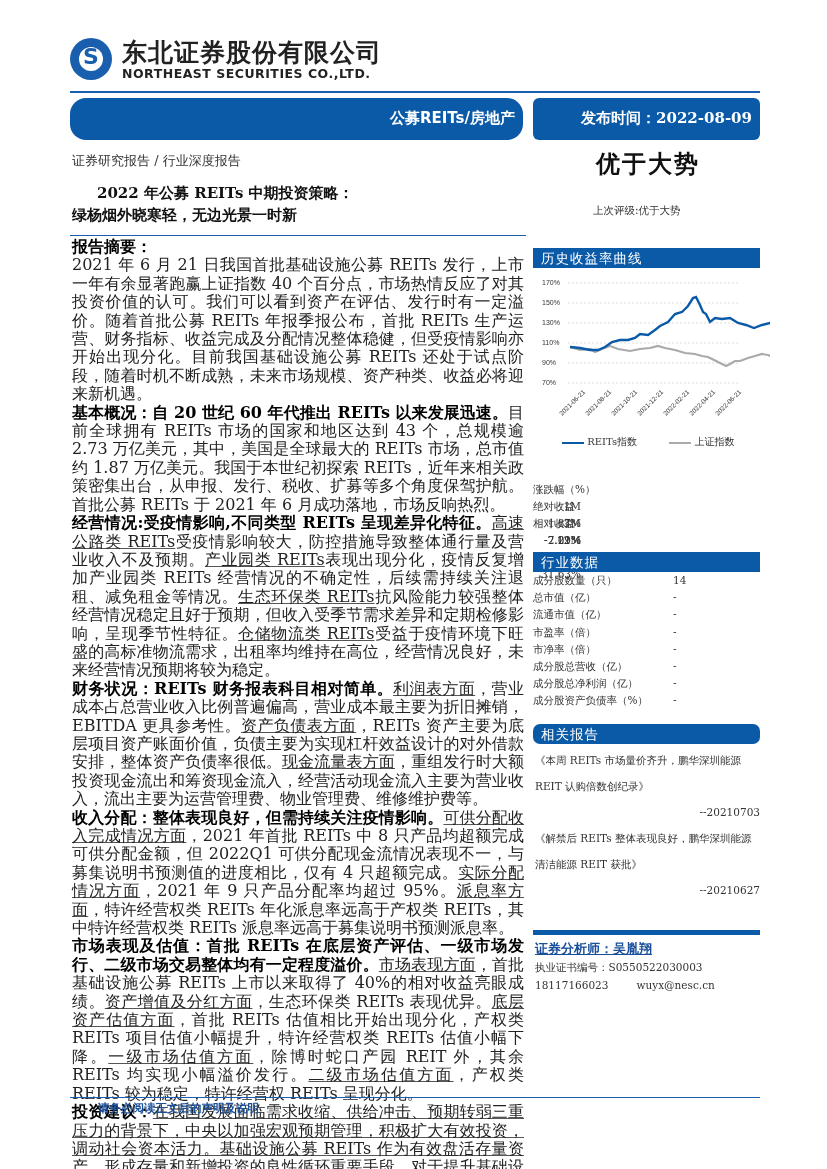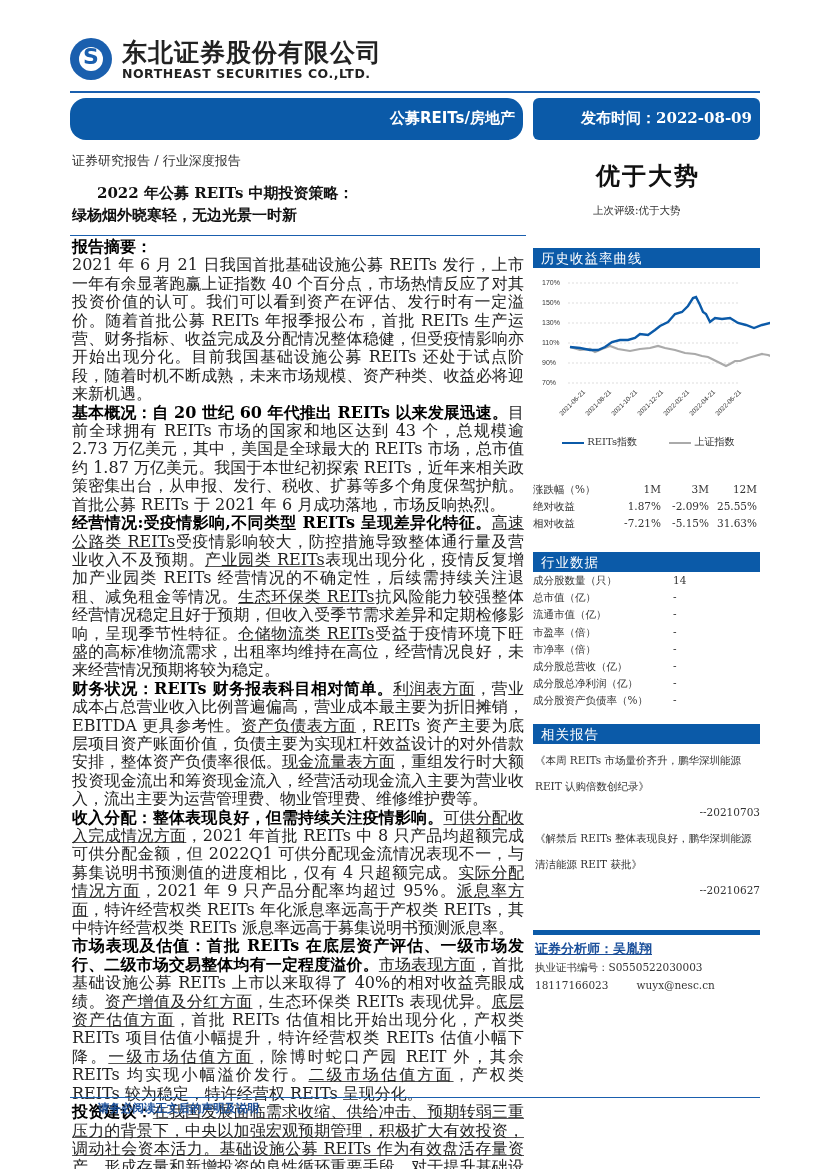--- a/index.html
+++ b/index.html
@@ -11,38 +11,38 @@
   .logo-circle::before{content:"";position:absolute;left:9px;top:9px;width:24px;height:24px;border-radius:50%;background:#fff;}
   .logo-s{position:absolute;left:12px;top:8px;width:18px;height:26px;font:bold 22px "DejaVu Sans",sans-serif;color:#1a5fae;line-height:26px;text-align:center;}
   .logo-cn{position:absolute;left:52px;top:0;font:bold 25px "DejaVu Sans",sans-serif;color:#222;letter-spacing:1px;white-space:nowrap;}
   .logo-en{position:absolute;left:52px;top:30px;font:bold 12.5px "DejaVu Sans",sans-serif;color:#222;letter-spacing:0.5px;white-space:nowrap;}
   .hr-top{left:70px;top:91px;width:690px;height:2px;background:#1a5fae;}
   .bar1{left:70px;top:98px;width:453px;height:42px;background:#0b5aa8;border-radius:16px;}
   .bar1 span{position:absolute;right:8px;top:11px;color:#fff;font:bold 15px "DejaVu Sans",sans-serif;}
   .bar2{left:533px;top:98px;width:227px;height:42px;background:#0b5aa8;border-radius:6px;}
   .bar2 span{position:absolute;right:8px;top:11px;color:#fff;font:bold 15px "DejaVu Serif",serif;}
   .crumb{left:72px;top:152px;font-size:13px;color:#333;}
-  .rating{left:596px;top:148px;font:bold 24px "DejaVu Serif",serif;color:#111;letter-spacing:2px;margin-top:12px;}
+  .rating{left:596px;top:148px;font:bold 24px "DejaVu Serif",serif;color:#111;letter-spacing:2px;}
   .title1{left:72px;top:184px;font:bold 15px "DejaVu Serif",serif;color:#111;margin-left:25px;}
   .title2{left:72px;top:206px;font:bold 15px "DejaVu Serif",serif;color:#111;}
   .prev-rating{left:593px;top:204px;font-size:10.5px;color:#333;}
   .hr-body{left:70px;top:235px;width:456px;height:1px;background:#1a5fae;}
   
   .main{left:72px;top:238px;width:452px;font-size:16px;line-height:18.4px;text-align:justify;color:#222;}
   .main p{margin:0;}
   .main b{color:#000;}
   .u{text-decoration:underline;text-decoration-color:#555;}
   .foot-hr{left:70px;top:1097px;width:690px;height:1px;background:#1a5fae;}
   .foot{left:98px;top:1101px;font:bold 11.5px "DejaVu Serif",serif;color:#1a4f9a;}
   
   .sec-h{position:absolute;left:533px;width:227px;height:20px;background:#0b5aa8;color:#fff;font-size:13.5px;line-height:20px;padding-left:8px;box-sizing:border-box;letter-spacing:1px;}
   .chart{left:540px;top:270px;width:230px;height:180px;}
   .legend{left:562px;top:435px;font-size:10px;color:#333;}
   .perf{left:533px;top:481px;width:225px;font-size:10.5px;color:#333;}
-  .perf .row{display:flex;height:17px;line-height:17px;}
+  .perf .row{display:flex;height:17px;line-height:17px;flex-direction:column;}
   .perf .c0{width:80px;}
   .perf .c1,.perf .c2,.perf .c3{width:48px;text-align:right;}
   .ind{left:533px;top:572px;width:225px;font-size:10.5px;color:#333;}
   .ind .row{display:flex;height:17.2px;line-height:17.2px;}
   .ind .k{width:140px;}
   .rel{left:535px;top:747px;width:225px;font-size:10.5px;color:#333;line-height:26px;}
   .rel .d{text-align:right;}
   .analyst-bar{left:533px;top:930px;width:227px;height:5px;background:#0b5aa8;}
   .analyst{left:535px;top:940px;font-size:10.5px;color:#333;line-height:18px;}
   .analyst .name{color:#1a4f9a;font-weight:bold;text-decoration:underline;font-size:13px;}
@@ -174,21 +174,21 @@
   <div class="row">
       <span class="k">成分股总净利润（亿）</span>
       <span>-</span>
     </div>
   <div class="row">
       <span class="k">成分股资产负债率（%）</span>
       <span>-</span>
     </div>
 </div>
 
-<div class="sec-h" style="top:724px;">相关报告</div>
+<div class="sec-h" style="top:724px;border-radius:7px;">相关报告</div>
 <div class="abs rel">
   <div>
     <div>《本周 REITs 市场量价齐升，鹏华深圳能源</div>
     <div>REIT 认购倍数创纪录》</div>
     <div class="d">--20210703</div>
   </div>
   <div>
     <div>《解禁后 REITs 整体表现良好，鹏华深圳能源</div>
     <div>清洁能源 REIT 获批》</div>
     <div class="d">--20210627</div>

